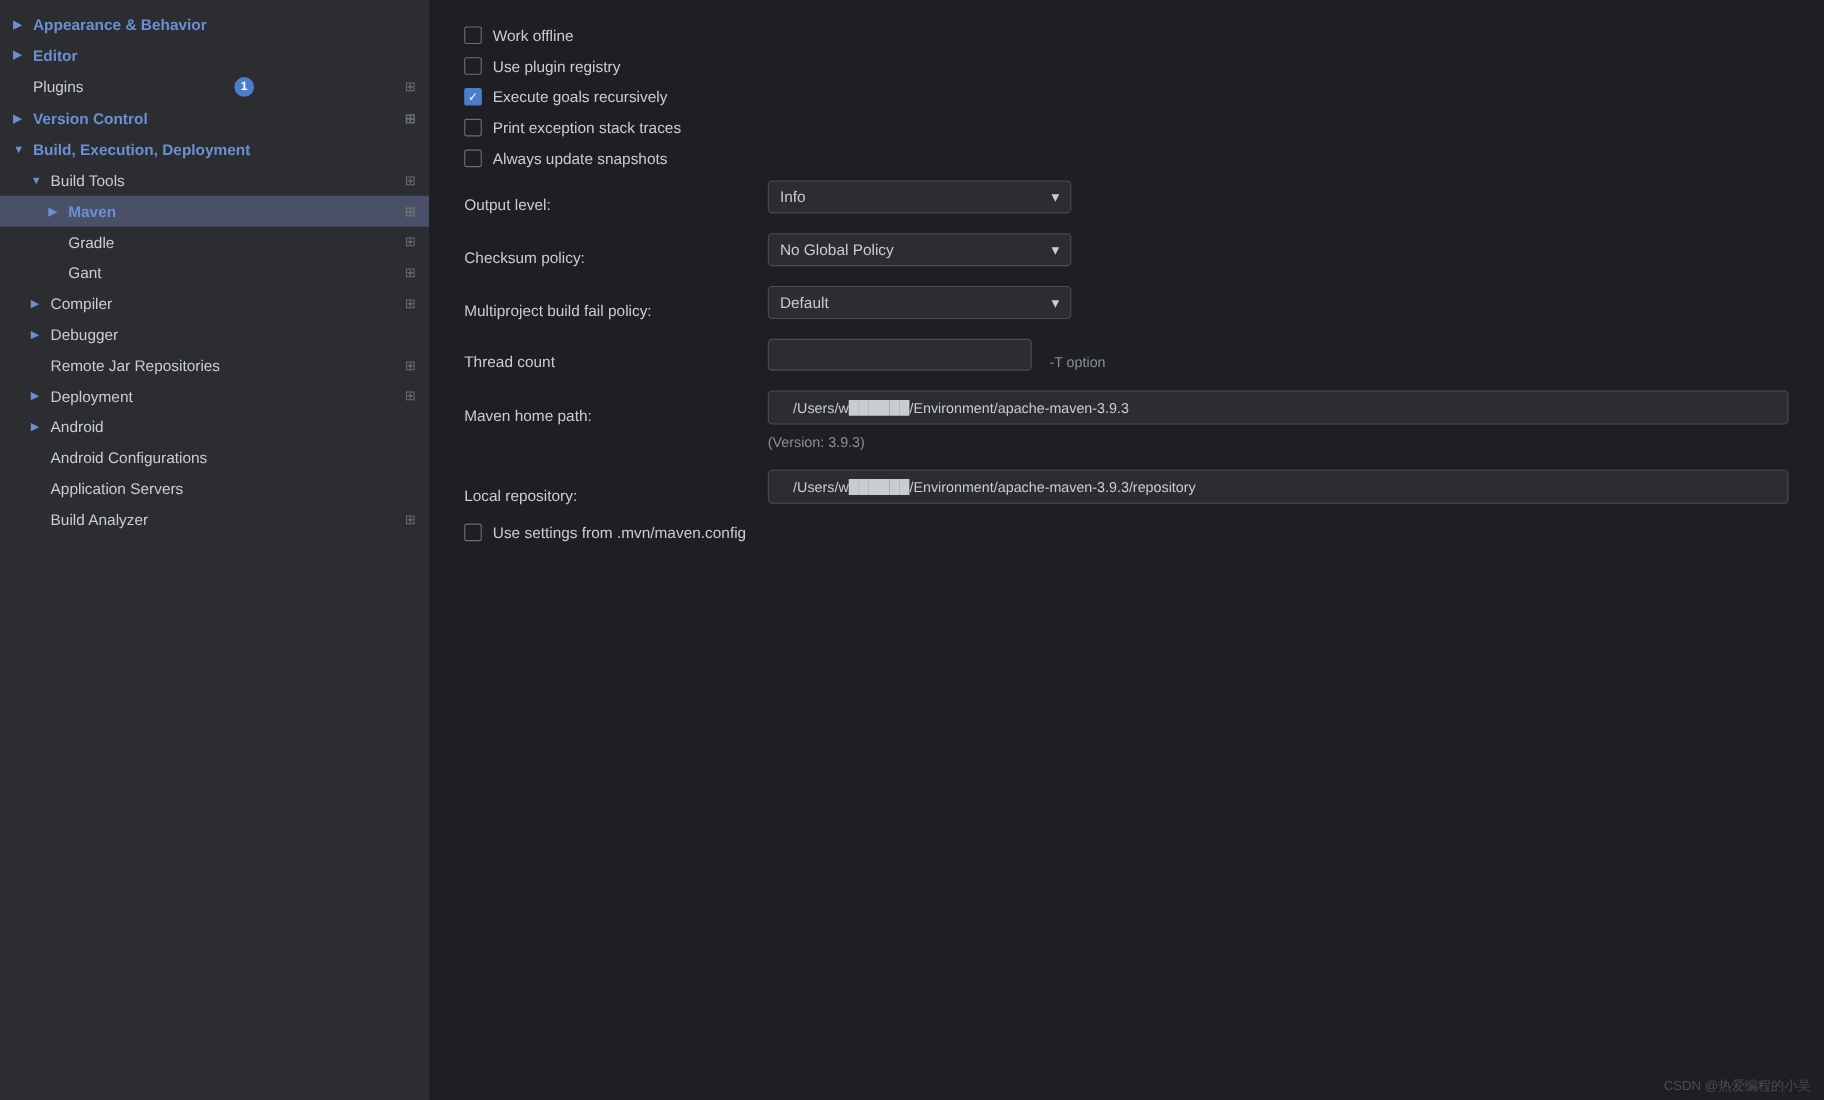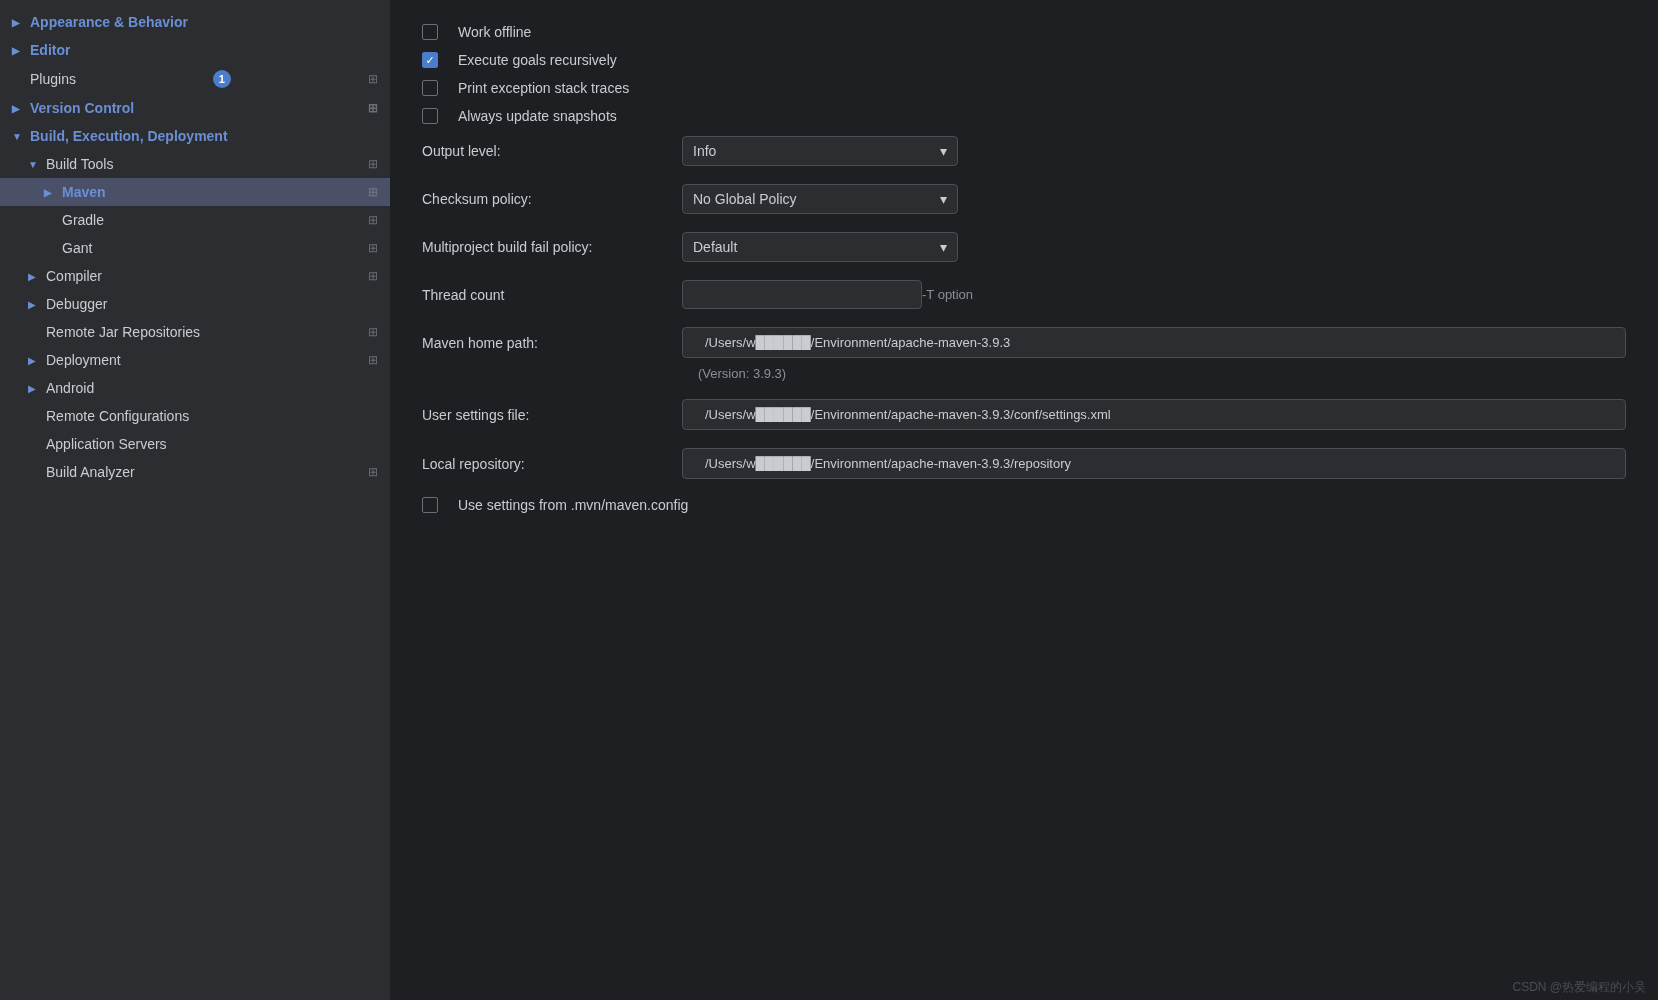--- a/index.html
+++ b/index.html
@@ -82,21 +82,21 @@
     .settings-row {
       display: flex;
       align-items: center;
       margin-bottom: 12px;
       gap: 12px;
     }
 
     .checkbox-wrapper {
       display: flex;
       align-items: center;
-      gap: 20px;
+      gap: 10px;
       cursor: pointer;
     }
 
     .checkbox {
       width: 16px;
       height: 16px;
       border: 1.5px solid #6b6e75;
       background: transparent;
       border-radius: 2px;
       display: inline-flex;
@@ -109,22 +109,23 @@
       border-color: #4a7dca;
     }
     .checkbox.checked::after {
       content: '✓';
       color: white;
       font-size: 11px;
     }
 
     .field-row {
       display: flex;
-      align-items: center;
+      align-items: flex-end;
       margin-bottom: 18px;
+      gap: 16px;
     }
 
     .field-label {
       width: 260px;
       color: #c9ccd1;
       flex-shrink: 0;
     }
 
     .dropdown {
       width: 276px;
@@ -249,38 +250,44 @@
       <span class="chevron">▶</span>
       <span>Deployment</span>
       <span class="sidebar-icon-right">⊞</span>
     </div>
     <div class="sidebar-item indent1">
       <span class="chevron">▶</span>
       <span>Android</span>
     </div>
     <div class="sidebar-item indent1">
       <span style="width: 12px; display: inline-block;"></span>
-      <span>Remote Configurations</span>
+      <span>Android Configurations</span>
     </div>
     <div class="sidebar-item indent1">
       <span style="width: 12px; display: inline-block;"></span>
       <span>Application Servers</span>
     </div>
     <div class="sidebar-item indent1">
       <span style="width: 12px; display: inline-block;"></span>
       <span>Build Analyzer</span>
       <span class="sidebar-icon-right">⊞</span>
     </div>
   </div>
 
 <div class="main-content">
 <div class="settings-row">
       <label class="checkbox-wrapper">
         <div class="checkbox"></div>
         <span>Work offline</span>
+      </label>
+    </div>
+    <div class="settings-row">
+      <label class="checkbox-wrapper">
+        <div class="checkbox"></div>
+        <span>Use plugin registry</span>
       </label>
     </div>
     <div class="settings-row">
       <label class="checkbox-wrapper">
         <div class="checkbox checked"></div>
         <span>Execute goals recursively</span>
       </label>
     </div>
     <div class="settings-row">
       <label class="checkbox-wrapper">
@@ -319,24 +326,20 @@
       <span class="field-label">Thread count</span>
       <input type="text" class="text-input" style="">
       <span class="thread-suffix">-T option</span>
     </div>
     <div class="field-row">
       <span class="field-label">Maven home path:</span>
       <input type="text" class="path-input" value="/Users/w██████/Environment/apache-maven-3.9.3" style="">
     </div>
     <div class="version-note">(Version: 3.9.3)</div>
     <div class="field-row">
-      <span class="field-label">User settings file:</span>
-      <input type="text" class="path-input" value="/Users/w██████/Environment/apache-maven-3.9.3/conf/settings.xml" style="">
-    </div>
-    <div class="field-row">
       <span class="field-label">Local repository:</span>
       <input type="text" class="path-input" value="/Users/w██████/Environment/apache-maven-3.9.3/repository" style="">
     </div>
     <div class="settings-row">
       <label class="checkbox-wrapper">
         <div class="checkbox"></div>
         <span>Use settings from .mvn/maven.config</span>
       </label>
     </div>
   </div>

